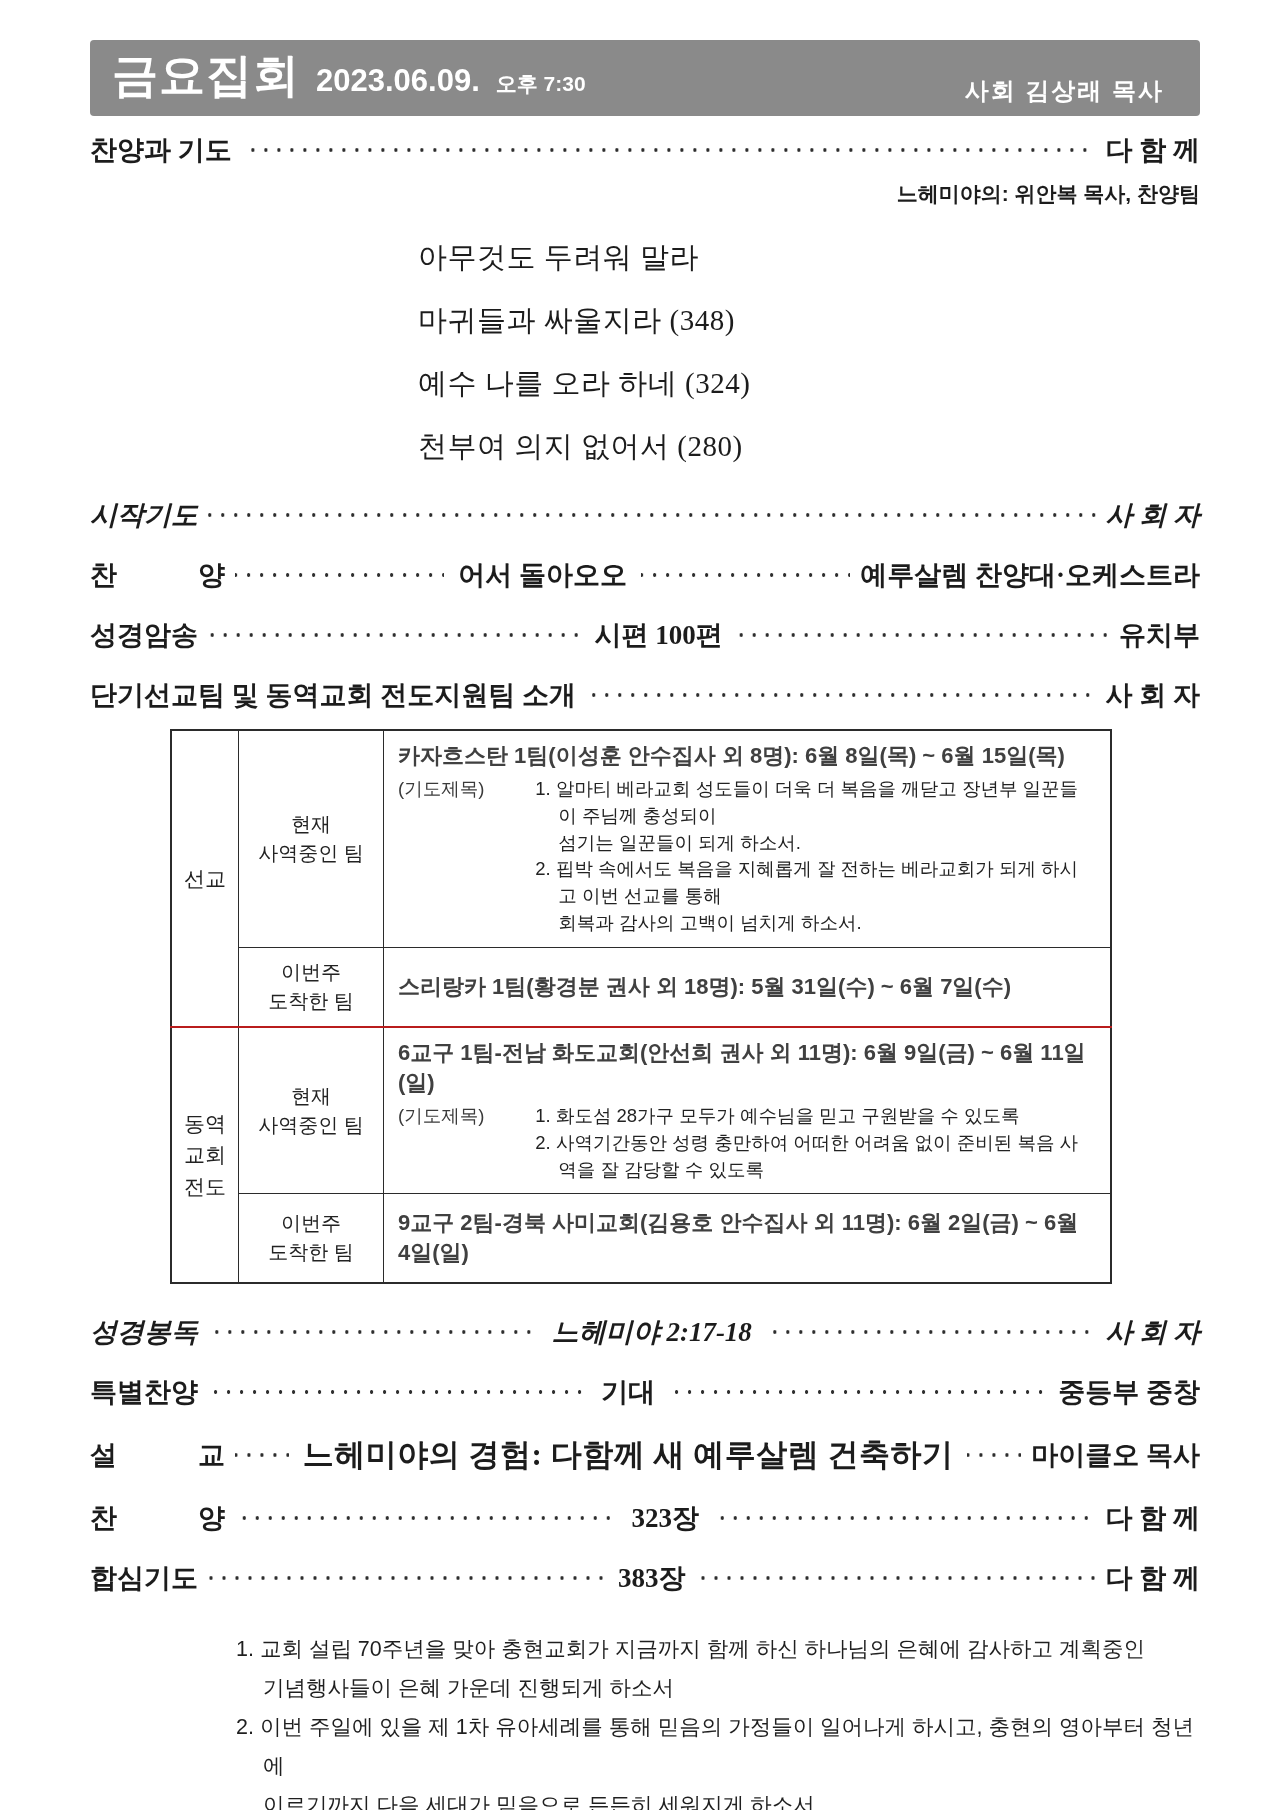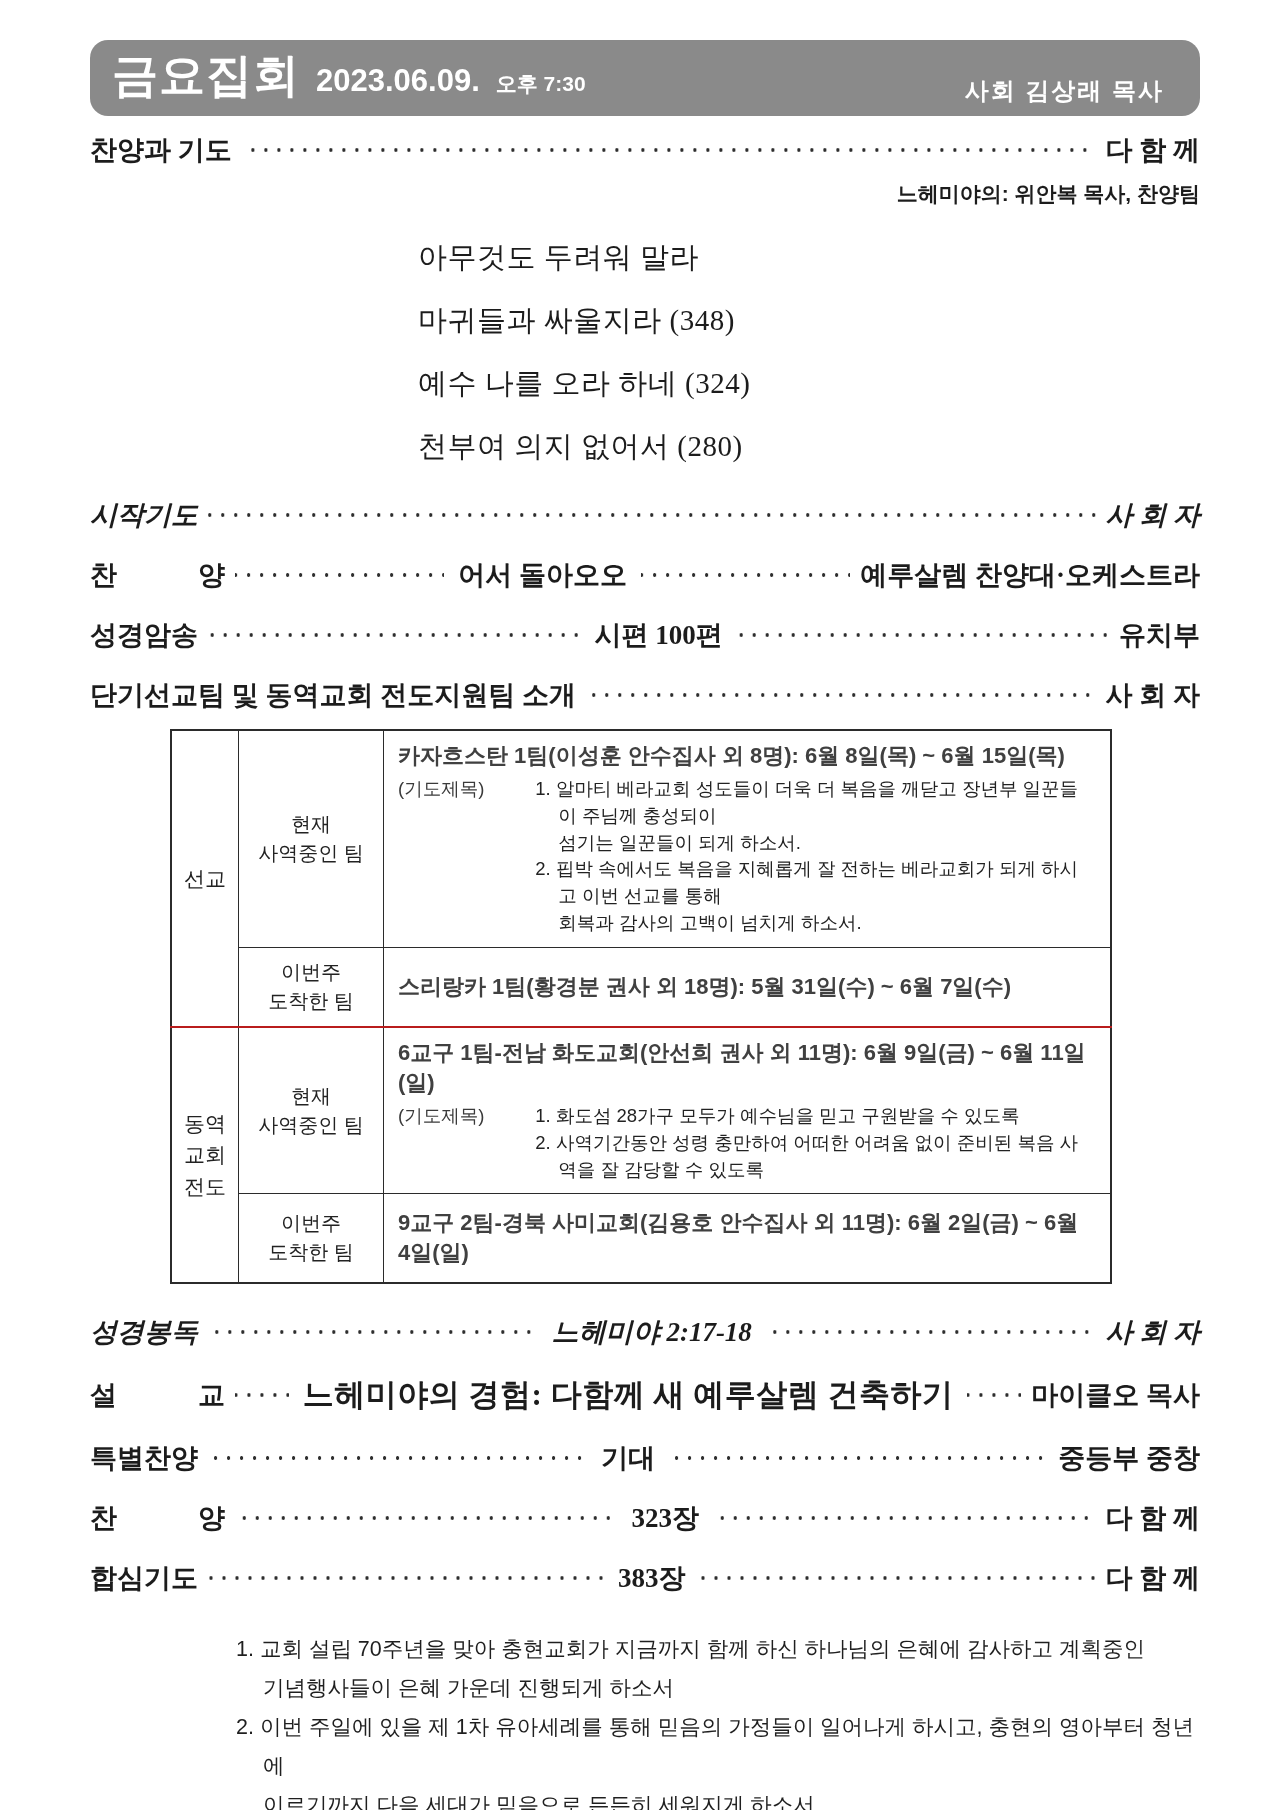--- a/index.html
+++ b/index.html
@@ -5,21 +5,21 @@
   html,body { margin:0; padding:0; background:#ffffff; }
   .page {
     position:relative; width:1280px; height:1810px; overflow:hidden;
     box-sizing:border-box; padding:40px 80px 0 90px;
     background:#ffffff; color:#1c1c1c;
     font-family:"Liberation Serif","DejaVu Serif",serif;
   }
 
   
   .topbar {
-    position:relative; height:76px; background:#8a8a8a; border-radius:18px;
+    position:relative; height:76px; background:#8a8a8a; border-radius:4px;
     font-family:"Liberation Sans","DejaVu Sans",sans-serif; color:#ffffff;
   }
   .topbar-main { position:absolute; left:22px; bottom:9px; display:flex; align-items:baseline; gap:16px; font-weight:700; }
   .topbar-title { font-size:46px; letter-spacing:1px; }
   .topbar-date  { font-size:31px; }
   .topbar-time  { font-size:21px; }
   .topbar-mc    { position:absolute; right:36px; bottom:9px; font-size:24px; font-weight:600; letter-spacing:2px; }
 
   
   .row { display:flex; align-items:center; font-size:27px; font-weight:700; margin-top:24px; }
@@ -182,33 +182,33 @@
 
     <div class="row sp-top">
       <span class="lbl">성경봉독</span>
       <span class="leader"></span>
       <span class="ctr">느헤미야 2:17-18</span>
       <span class="leader"></span>
       <span class="rgt">사 회 자</span>
     </div>
 
     <div class="row">
+      <span class="lbl">특별찬양</span>
+      <span class="leader"></span>
+      <span class="ctr">기대</span>
+      <span class="leader"></span>
+      <span class="rgt">중등부 중창</span>
+    </div>
+
+    <div class="row">
       <span class="lbl">설　　　교</span>
       <span class="leader"></span>
       <span class="ctr sermon-title">느헤미야의 경험: 다함께 새 예루살렘 건축하기</span>
       <span class="leader"></span>
       <span class="rgt">마이클오 목사</span>
-    </div>
-
-    <div class="row">
-      <span class="lbl">특별찬양</span>
-      <span class="leader"></span>
-      <span class="ctr">기대</span>
-      <span class="leader"></span>
-      <span class="rgt">중등부 중창</span>
     </div>
 
     <div class="row">
       <span class="lbl">찬　　　양</span>
       <span class="leader"></span>
       <span class="ctr">323장</span>
       <span class="leader"></span>
       <span class="rgt">다 함 께</span>
     </div>
 

